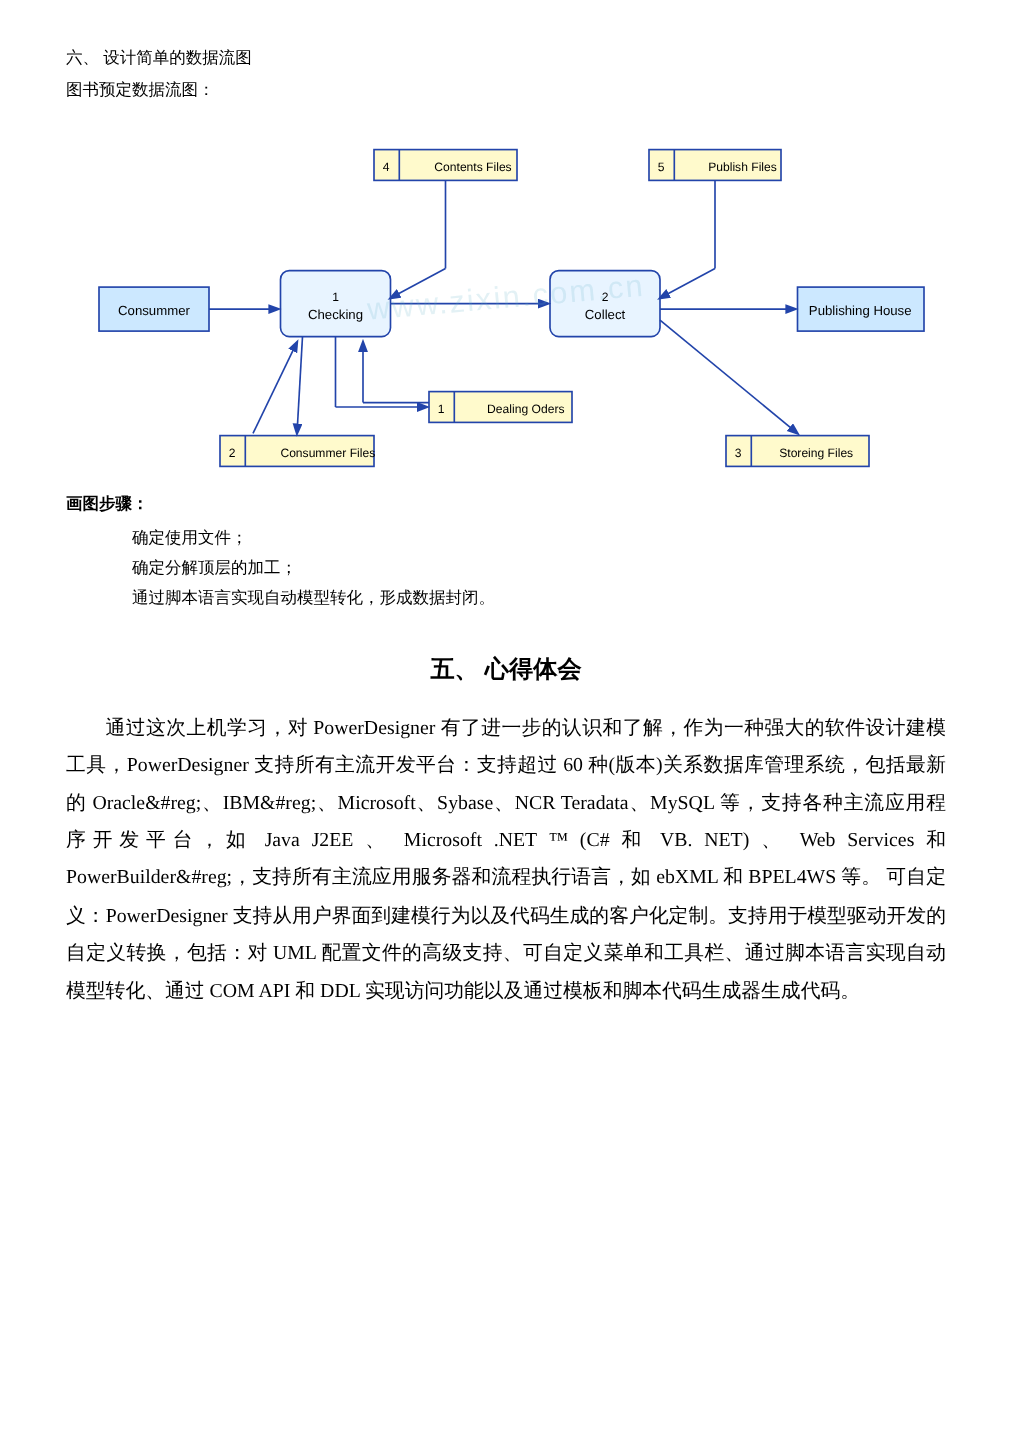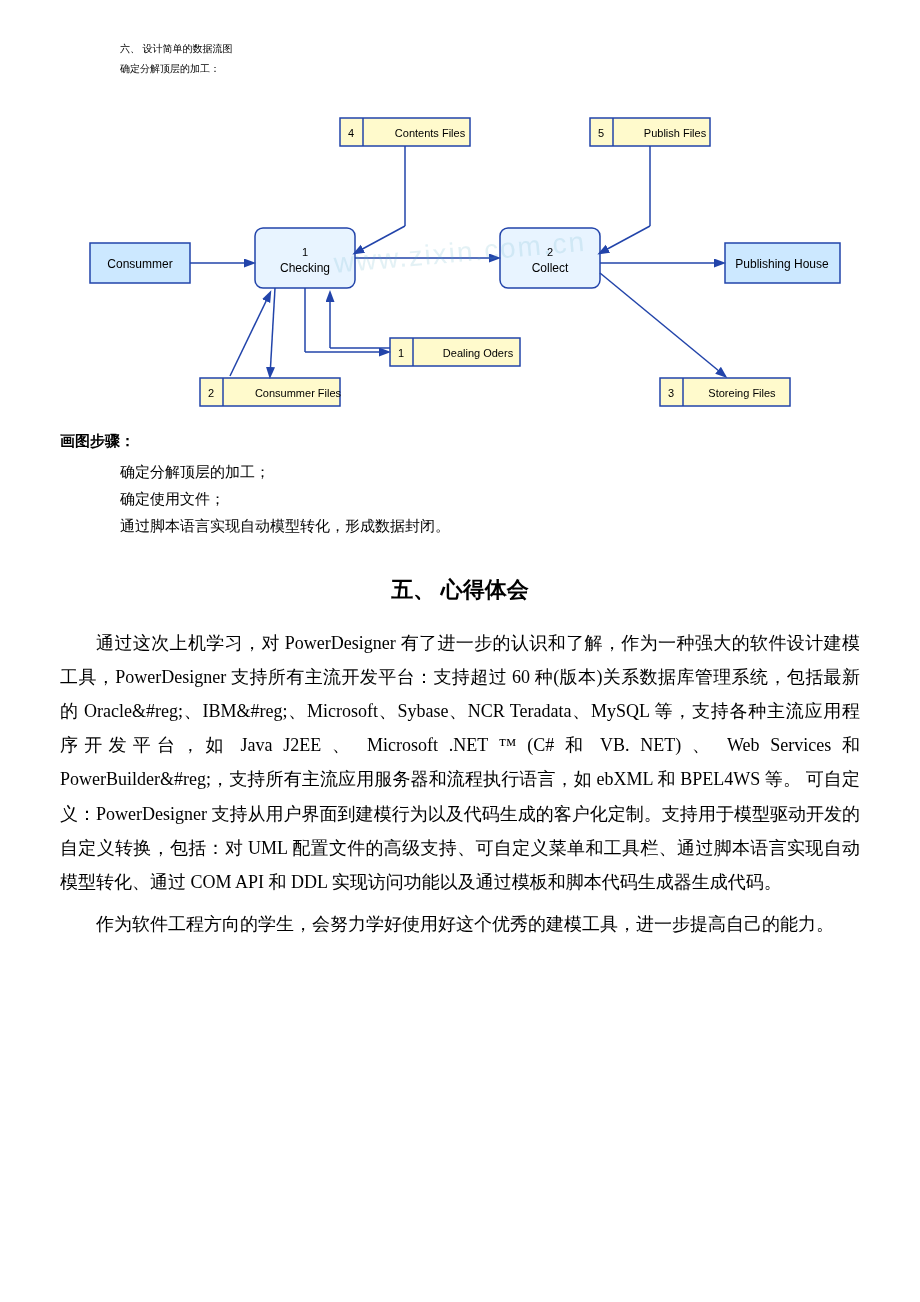--- a/index.html
+++ b/index.html
@@ -6,22 +6,21 @@
     body {
       background: #fff;
       font-family: "SimSun", "宋体", serif;
       font-size: 15px;
       color: #000;
       padding: 40px 60px;
       line-height: 1.8;
     }
 
     .section-six-title {
-      margin-left: 60px;
-      font-size: 10px;
+      font-size: 15px;
       margin-bottom: 2px;
     }
 
     svg.dfd-svg {
       width: 100%;
       height: 100%;
     }
 
     
     .drawing-steps {
@@ -68,21 +67,21 @@
       pointer-events: none;
       white-space: nowrap;
       font-family: Arial, sans-serif;
       letter-spacing: 2px;
     }
   </style>
 </head>
 <body>
 
 <div class="section-six-title">六、  设计简单的数据流图</div>
-<div class="section-six-title">确定分解顶层的加工：</div>
+<div class="section-six-title">图书预定数据流图：</div>
 
 <div style="position:relative; margin: 20px auto; width: 780px; height: 310px;">
   <div class="watermark">www.zixin.com.cn</div>
   <svg class="dfd-svg" viewBox="0 0 780 310" xmlns="http://www.w3.org/2000/svg">
     <defs>
       <marker id="arrow" markerWidth="8" markerHeight="8" refX="6" refY="3" orient="auto">
         <path d="M0,0 L0,6 L8,3 z" fill="#2244aa"></path>
       </marker>
     </defs>
 
@@ -147,24 +146,23 @@
 
     <line x1="160" y1="278" x2="200" y2="195" stroke="#2244aa" stroke-width="1.5" marker-end="url(#arrow)"></line>
 
     <line x1="530" y1="175" x2="655" y2="278" stroke="#2244aa" stroke-width="1.5" marker-end="url(#arrow)"></line>
 
   </svg>
 </div>
 
 <div class="drawing-steps">
   <div class="steps-title">画图步骤：</div>
+  <div class="step-item">确定使用文件；</div>
   <div class="step-item">确定分解顶层的加工；</div>
-  <div class="step-item">确定使用文件；</div>
   <div class="step-item">通过脚本语言实现自动模型转化，形成数据封闭。</div>
 </div>
 
 <div class="section-five">
   <div class="section-five-title">五、  心得体会</div>
   <div class="section-five-body">
     <div class="para">通过这次上机学习，对 PowerDesigner 有了进一步的认识和了解，作为一种强大的软件设计建模工具，PowerDesigner 支持所有主流开发平台：支持超过 60 种(版本)关系数据库管理系统，包括最新的 Oracle&amp;#reg;、IBM&amp;#reg;、Microsoft、Sybase、NCR Teradata、MySQL 等，支持各种主流应用程序开发平台，如 Java J2EE 、 Microsoft .NET ™ (C# 和 VB. NET) 、 Web Services 和 PowerBuilder&amp;#reg;，支持所有主流应用服务器和流程执行语言，如 ebXML 和 BPEL4WS 等。     可自定义：PowerDesigner 支持从用户界面到建模行为以及代码生成的客户化定制。支持用于模型驱动开发的自定义转换，包括：对 UML 配置文件的高级支持、可自定义菜单和工具栏、通过脚本语言实现自动模型转化、通过 COM API 和 DDL 实现访问功能以及通过模板和脚本代码生成器生成代码。</div>
-    <div class="para">作为软件工程方向的学生，会努力学好使用好这个优秀的建模工具，进一步提高自己的能力。</div>
   </div>
 </div>
 
 </body></html>

